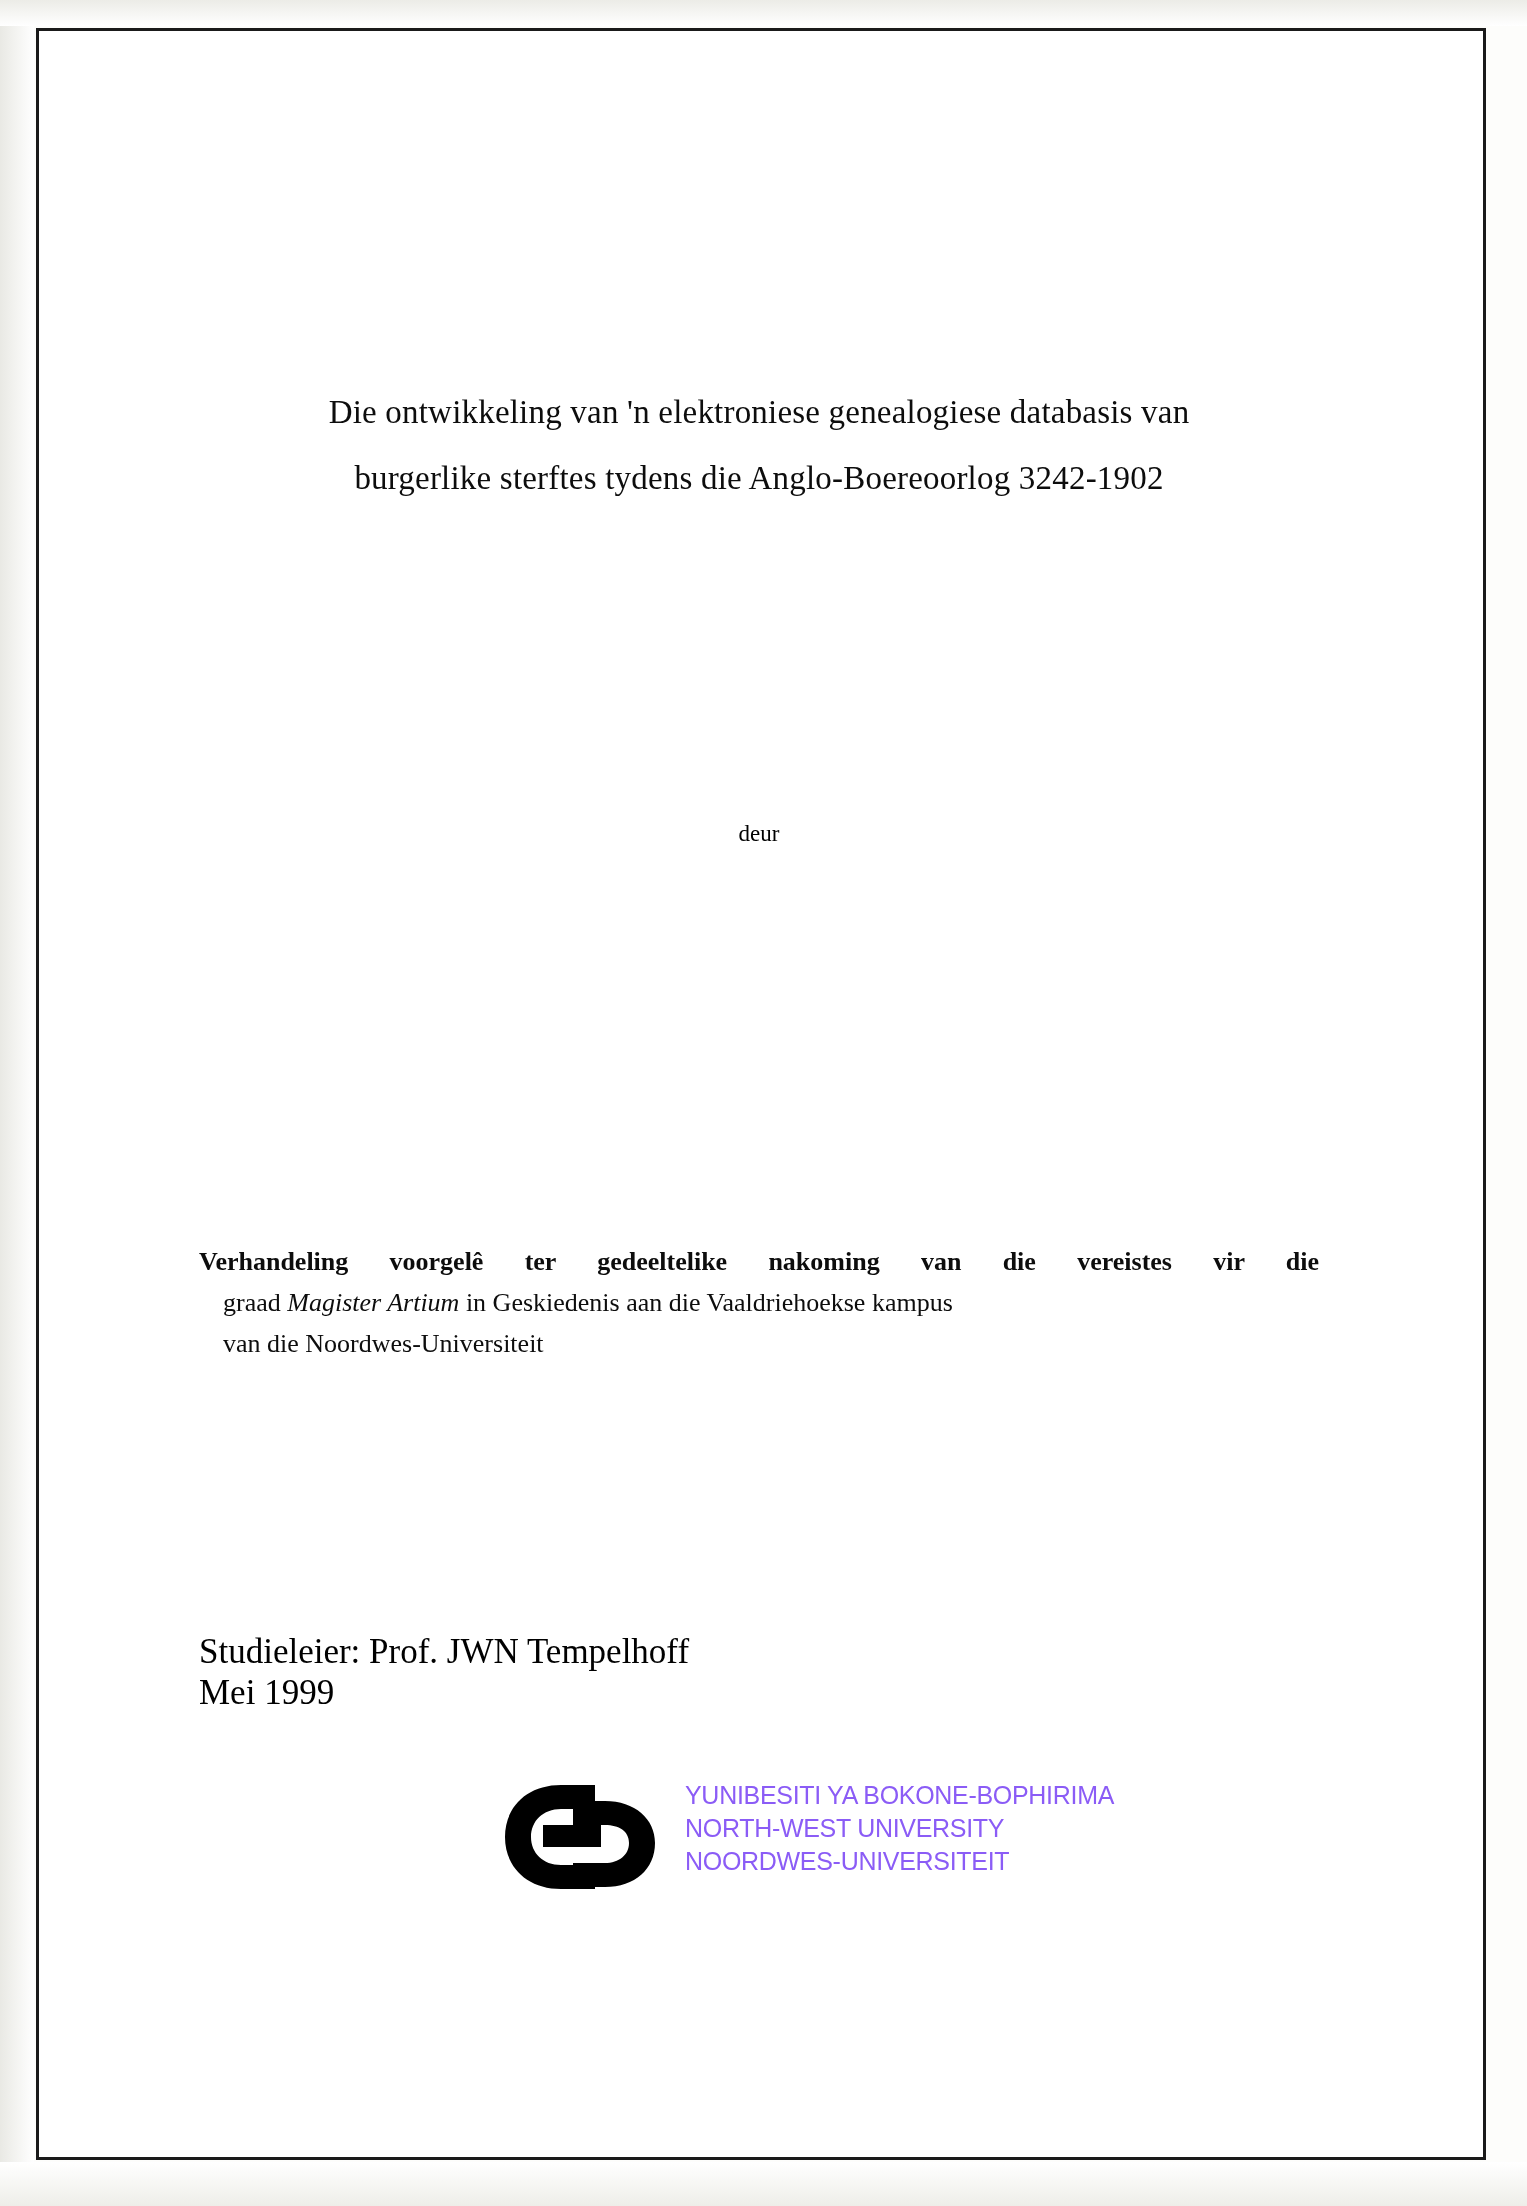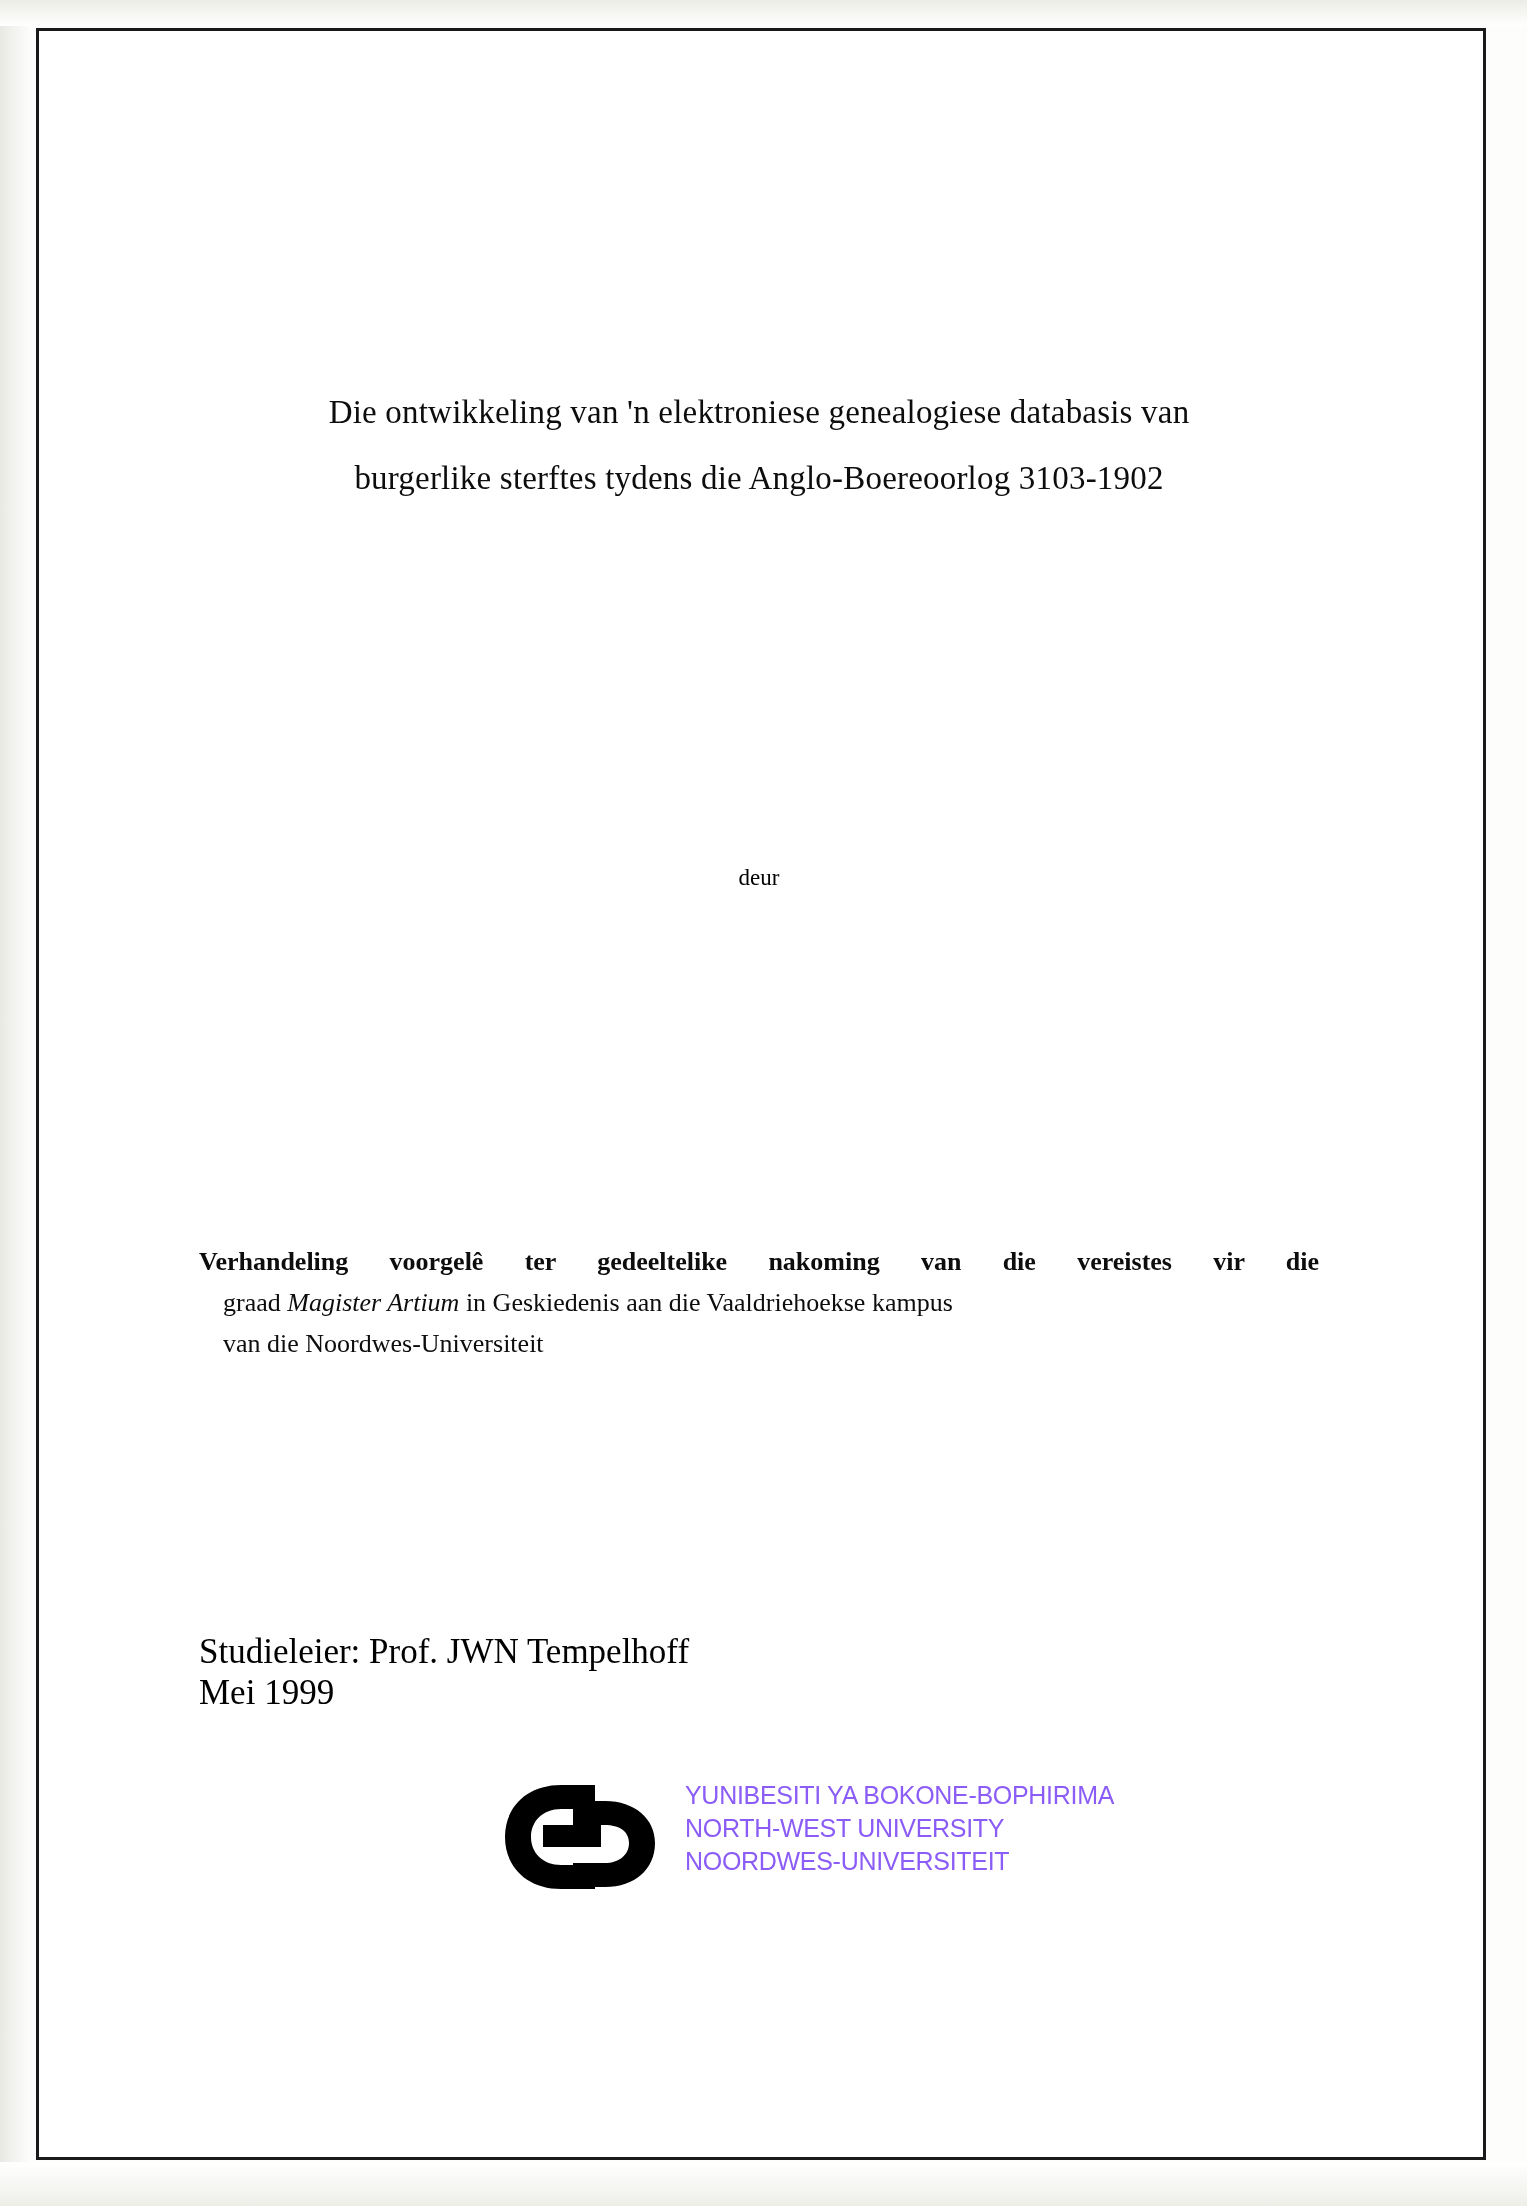--- a/index.html
+++ b/index.html
@@ -64,21 +64,21 @@
   }
   .title-line {
     font-size: 33px;
     line-height: 66px;
     letter-spacing: 0.2px;
     color: #0d0d0d;
   }
 
   .byword {
     position: absolute;
-    top: 834px;
+    top: 790px;
     left: 0;
     width: 1160px;
     text-align: center;
     font-size: 23px;
   }
 
   .author {
     position: absolute;
     top: 950px;
     left: 0;
@@ -173,21 +173,21 @@
   <div class="edge-shadow-left"></div>
   <div class="edge-shadow-top"></div>
   <div class="edge-shadow-bottom"></div>
 
   <div class="page-frame">
     <div class="page-inner">
       <div class="content">
 
         <div class="title-block">
           <div class="title-line">Die ontwikkeling van 'n elektroniese genealogiese databasis van</div>
-          <div class="title-line">burgerlike sterftes tydens die Anglo-Boereoorlog 3103-1902</div>
+          <div class="title-line">burgerlike sterftes tydens die Anglo-Boereoorlog 3242-1902</div>
         </div>
 
         <div class="byword">deur</div>
 
 
         <div class="statement">
           <div class="l1">Verhandeling voorgelê ter gedeeltelike nakoming van die vereistes vir die</div>
           <div class="l2"><span>graad </span><i>Magister Artium</i><span> in Geskiedenis aan die Vaaldriehoekse kampus</span></div>
           <div class="l3">van die Noordwes-Universiteit</div>
         </div>

